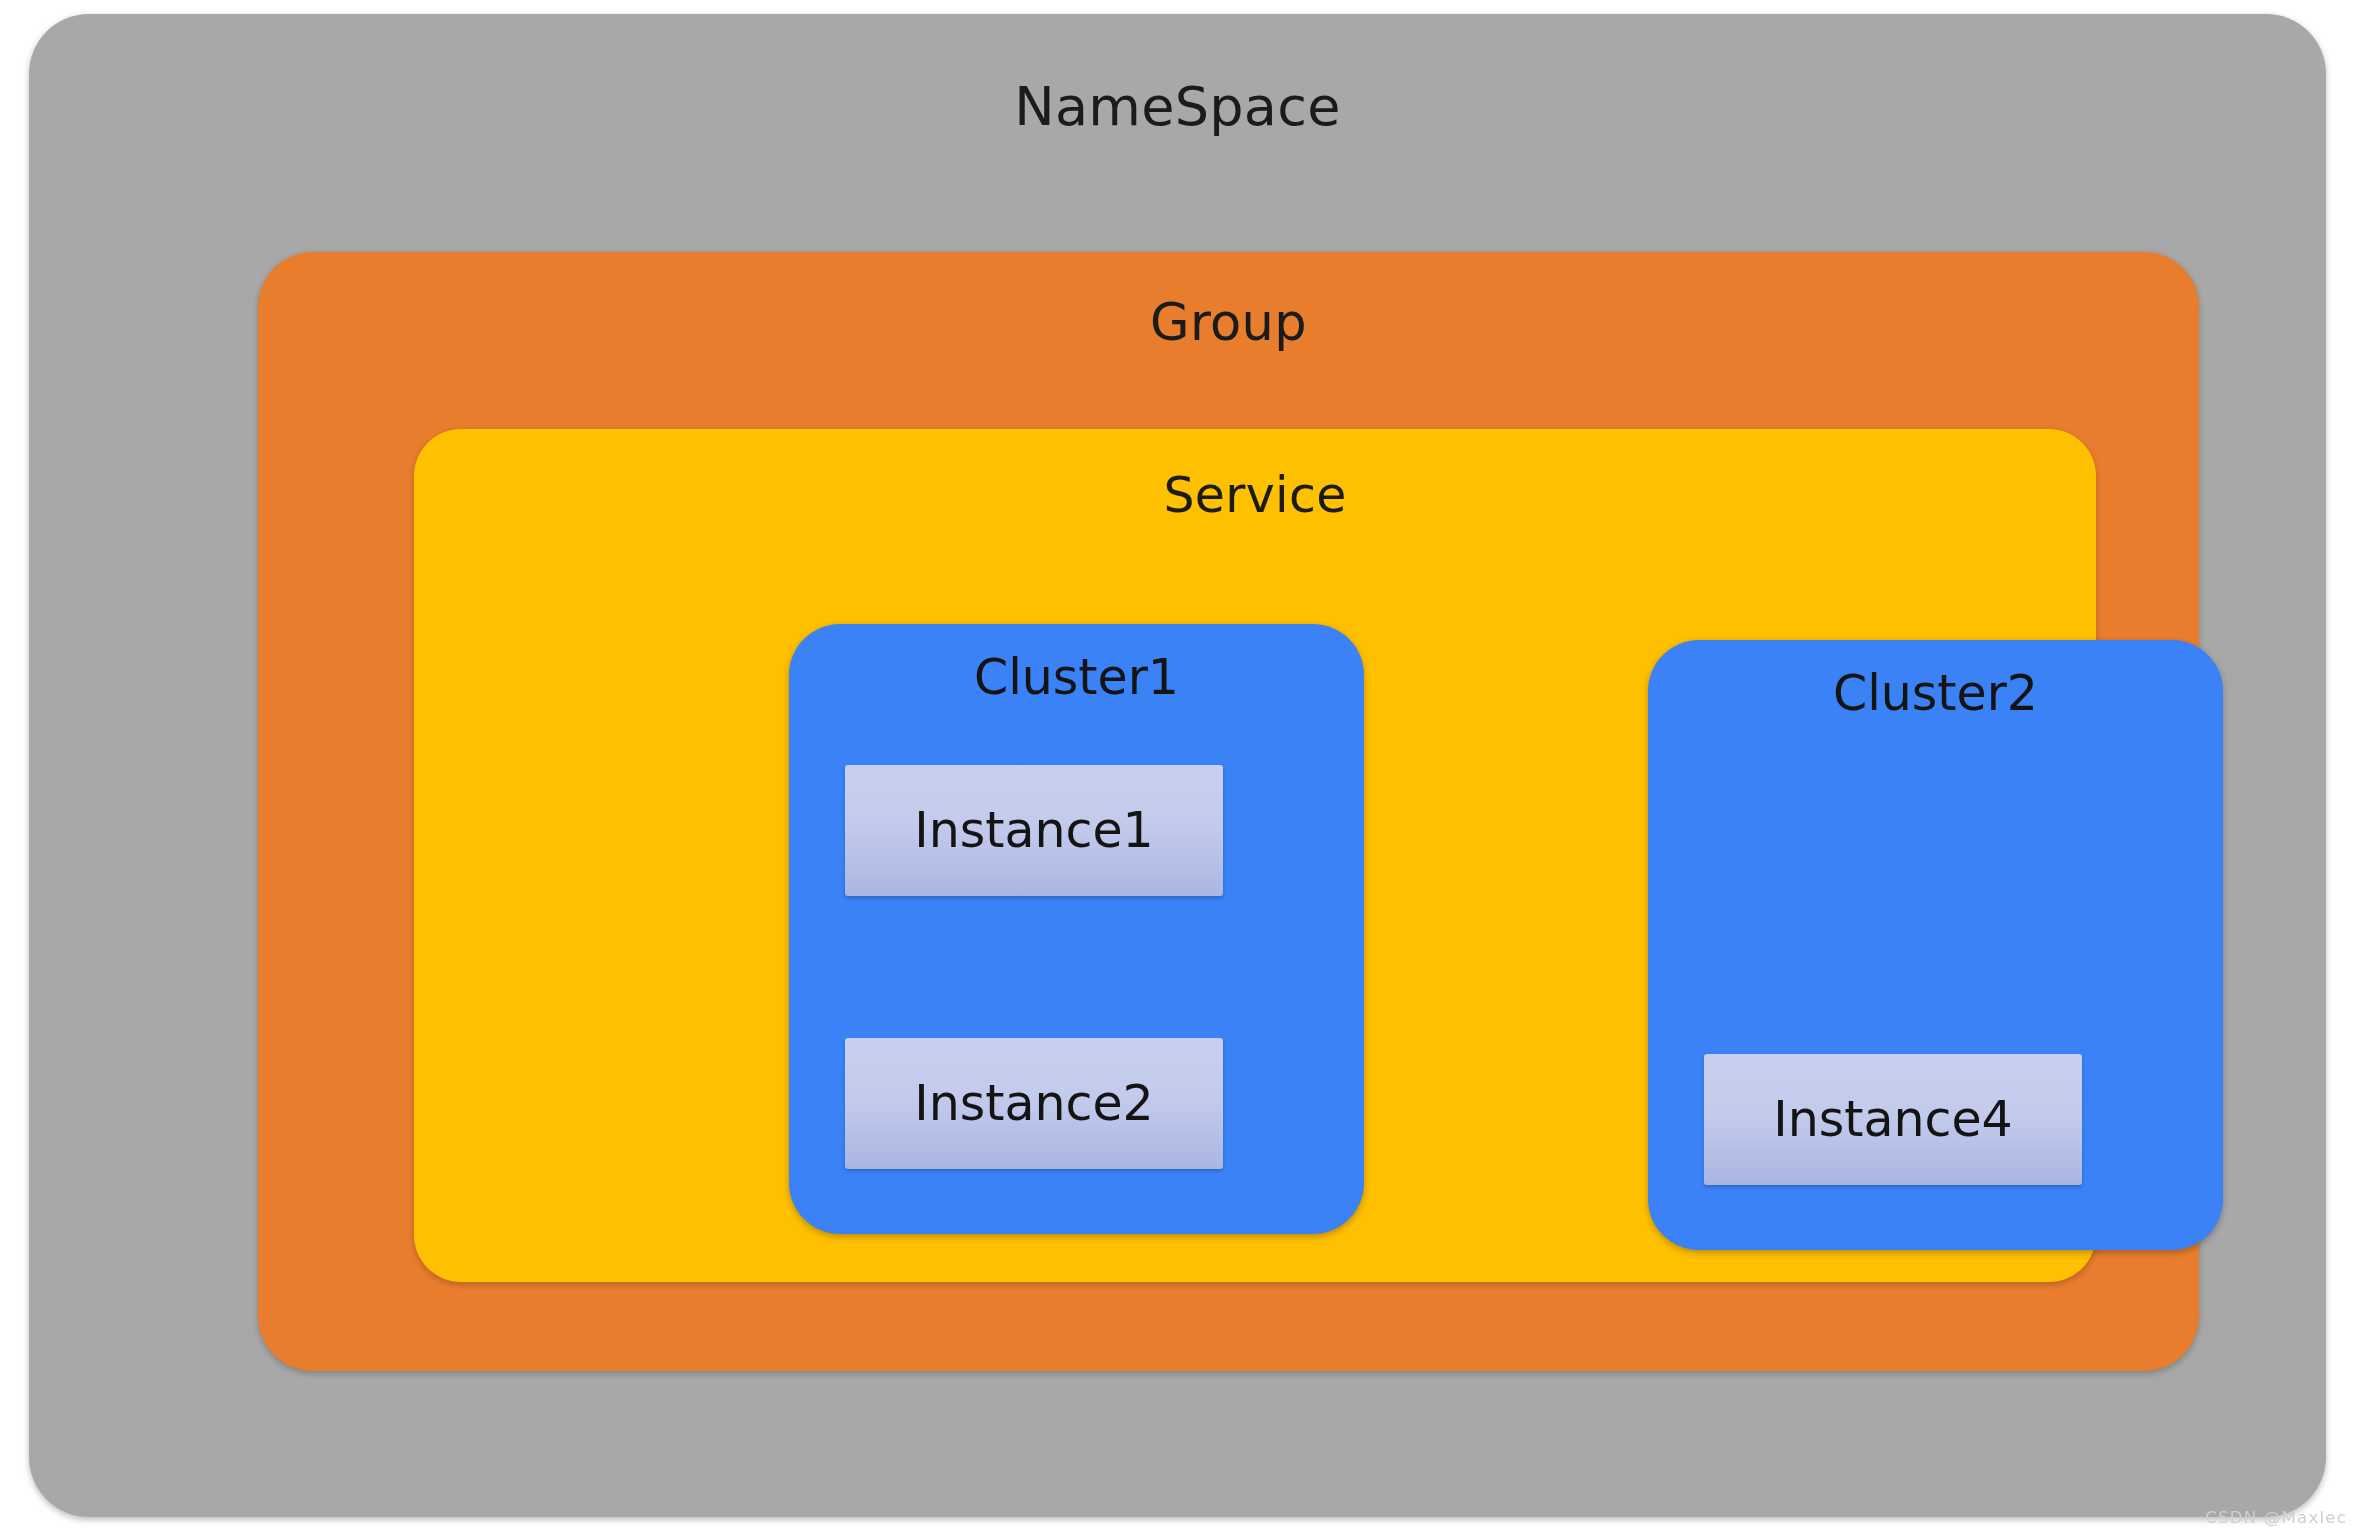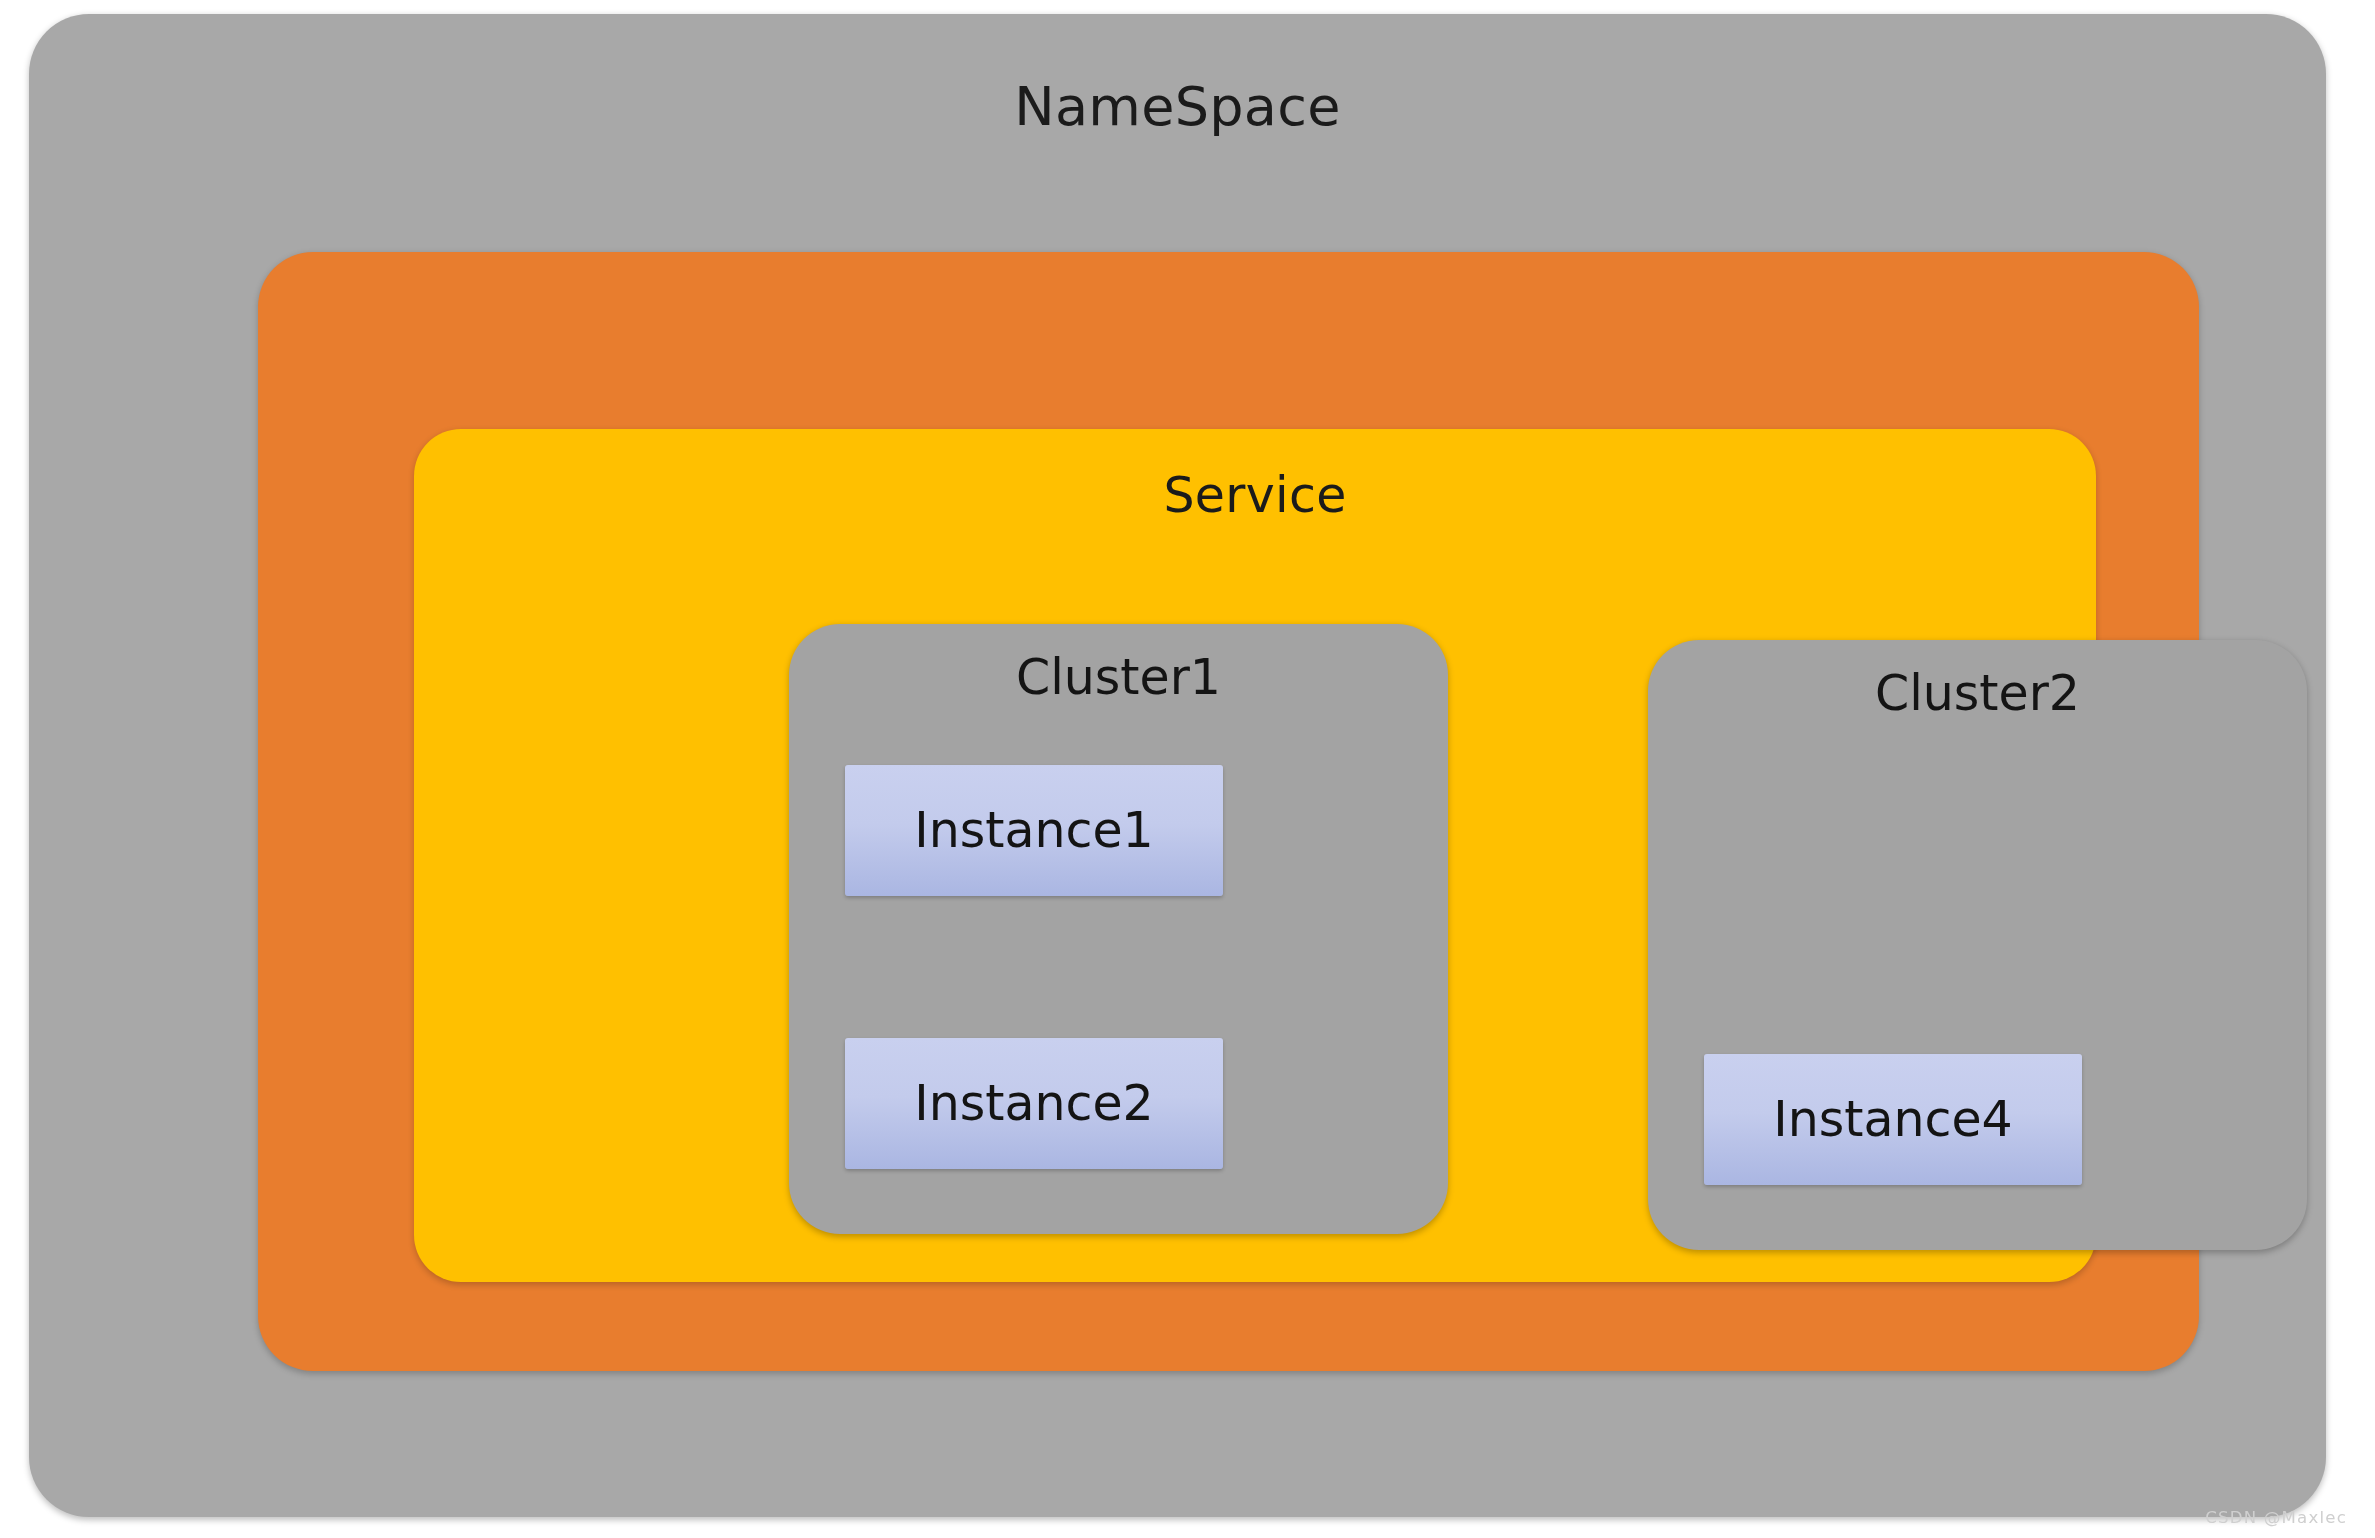--- a/index.html
+++ b/index.html
@@ -91,23 +91,23 @@
   .clusters-row {
     position: absolute;
     left: 0;
     top: 0;
     width: 100%;
     height: 100%;
   }
   .cluster-box {
     position: absolute;
     top: 195px;
-    width: 659px;
+    width: 575px;
     height: 610px;
-    background: #a3a3a3;
+    background: #3b82f6;
     border-radius: 51px;
     box-shadow: 0 2.9px 5.9px rgba(0,0,0,0.25);
     box-sizing: border-box;
   }
   .cluster-1 { left: 375px; }
   .cluster-2 { left: 1234px; margin-top: 16px; }
 
   .cluster-title {
     position: absolute;
     left: 0;
@@ -161,20 +161,21 @@
 <body>
 
 <div class="stage">
 
   <div class="namespace-box">
 
     <div class="box-title title-namespace">NameSpace</div>
 
     <div class="group-box">
 
+      <div class="box-title title-group">Group</div>
 
       <div class="service-box">
 
         <div class="box-title title-service">Service</div>
 
         <div class="clusters-row">
 
           <div class="cluster-box cluster-1">
             <div class="cluster-title">Cluster1</div>
 

